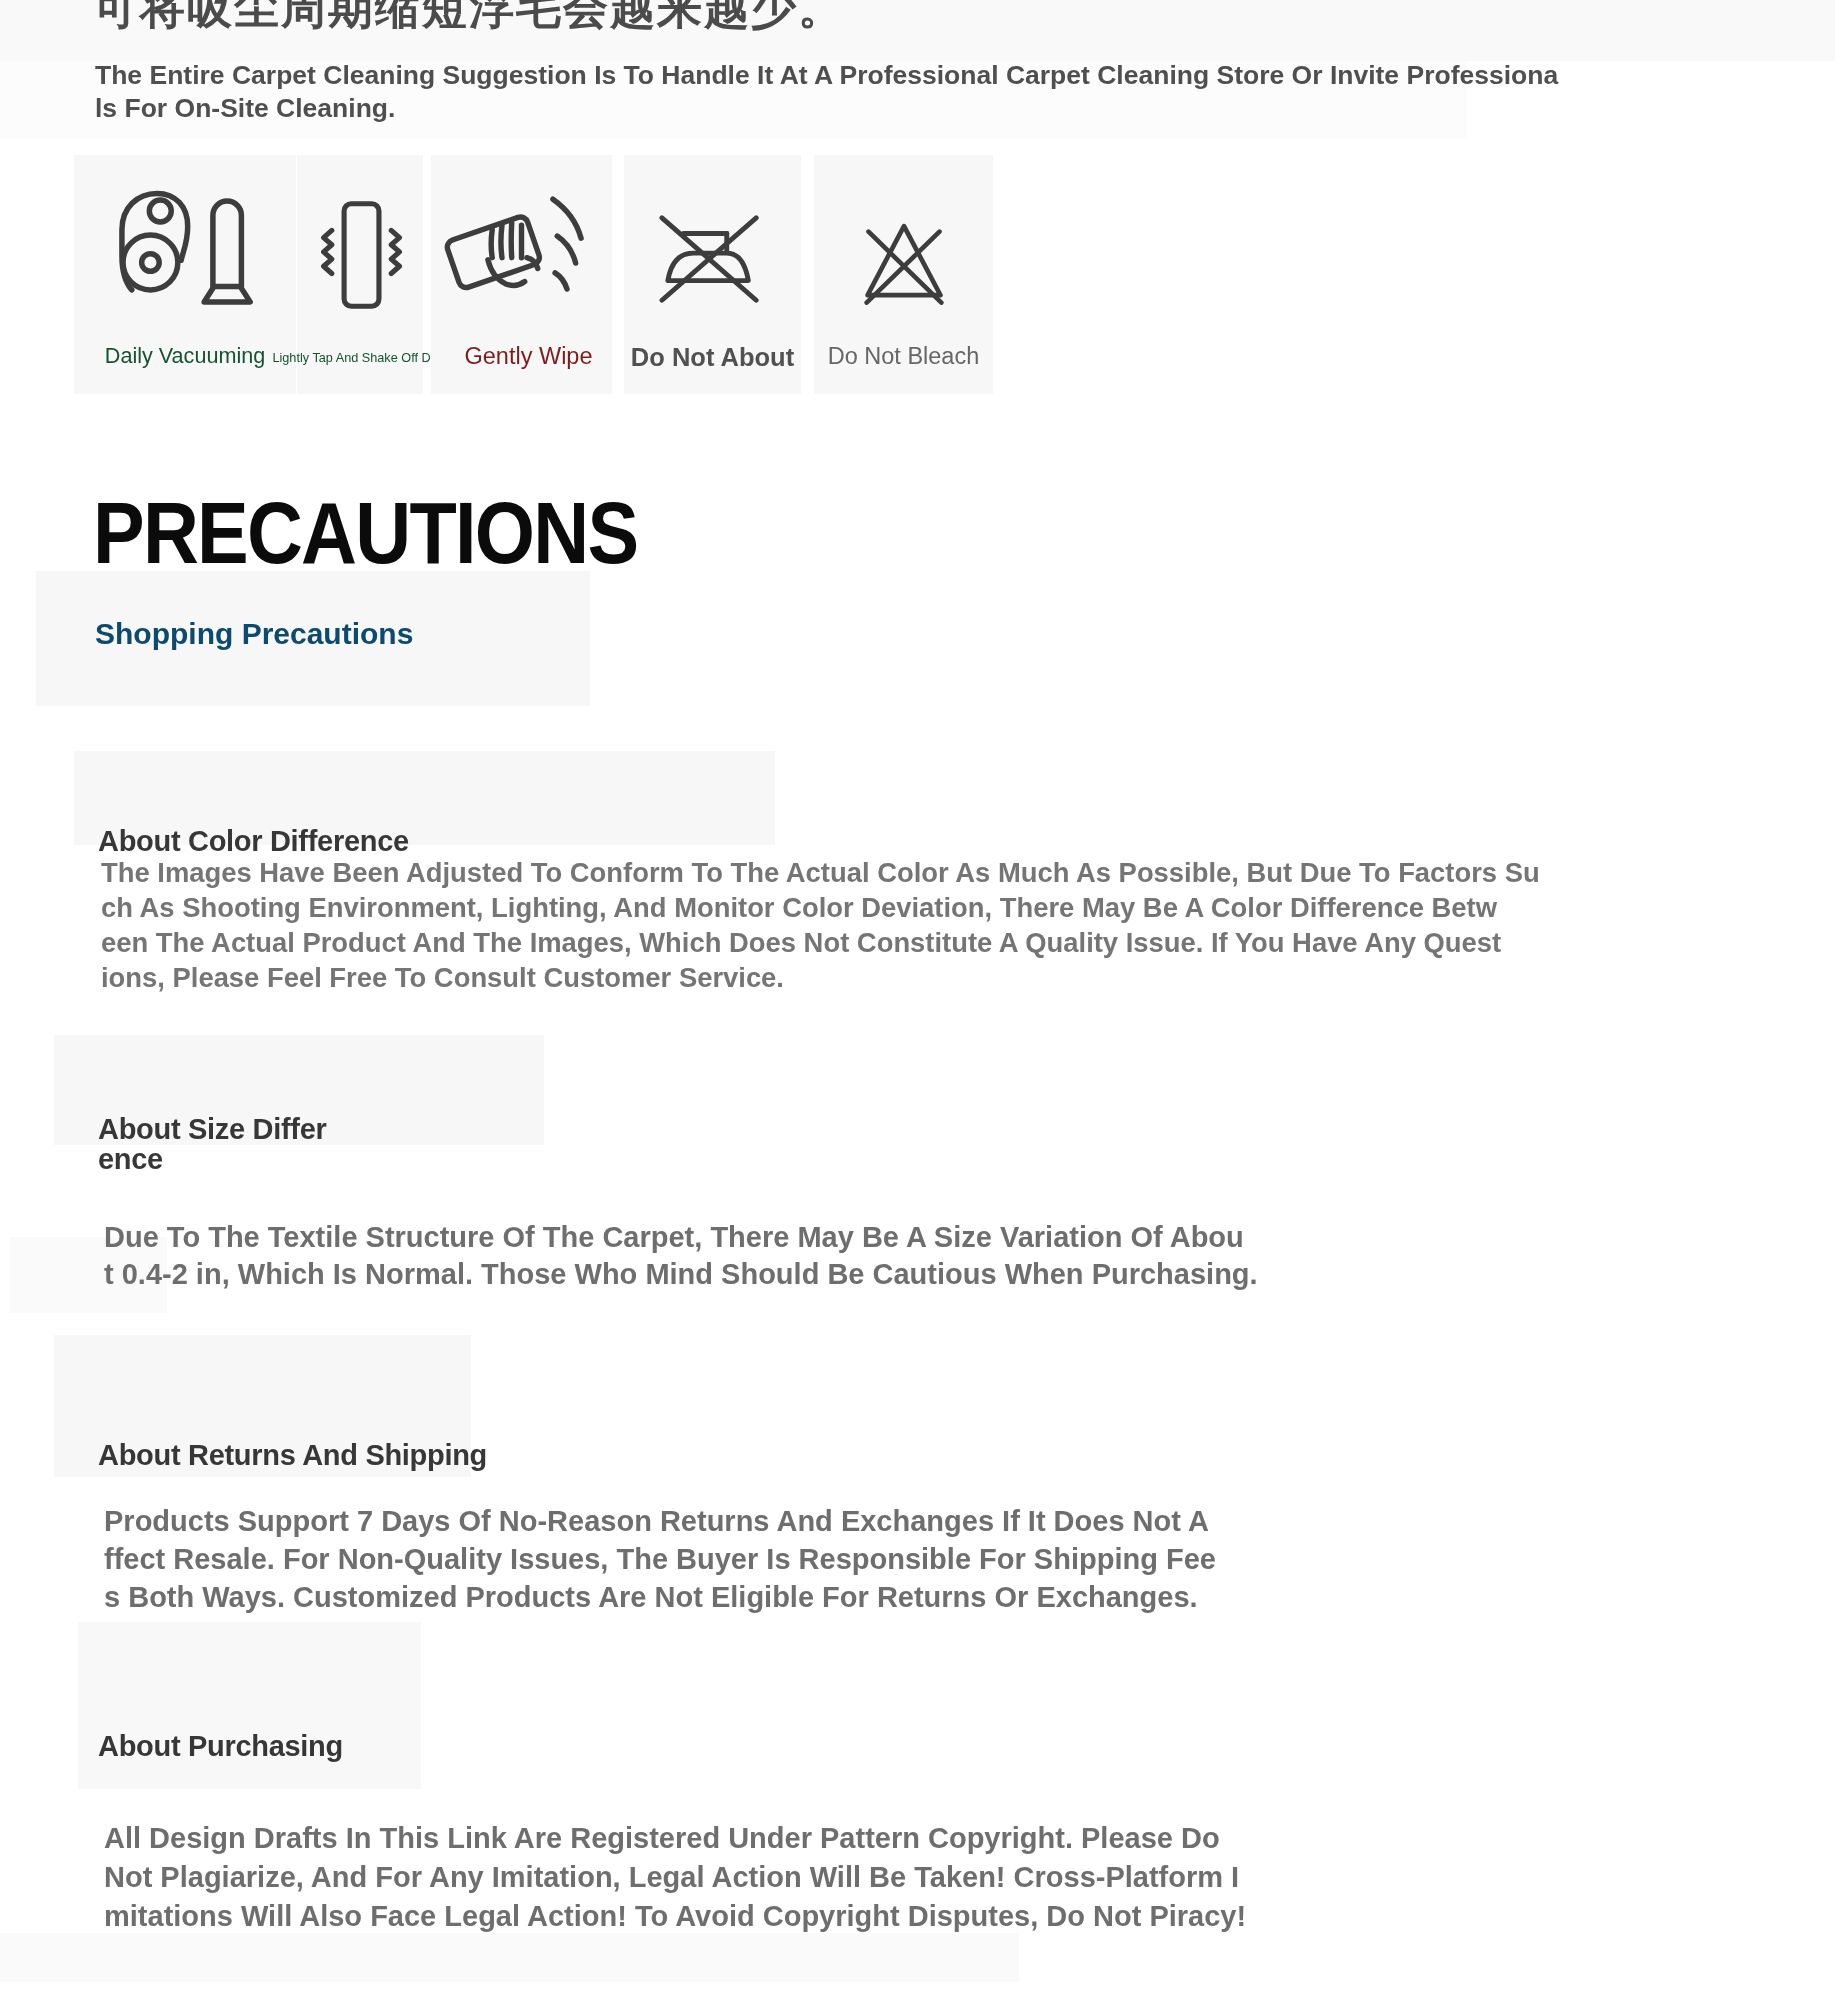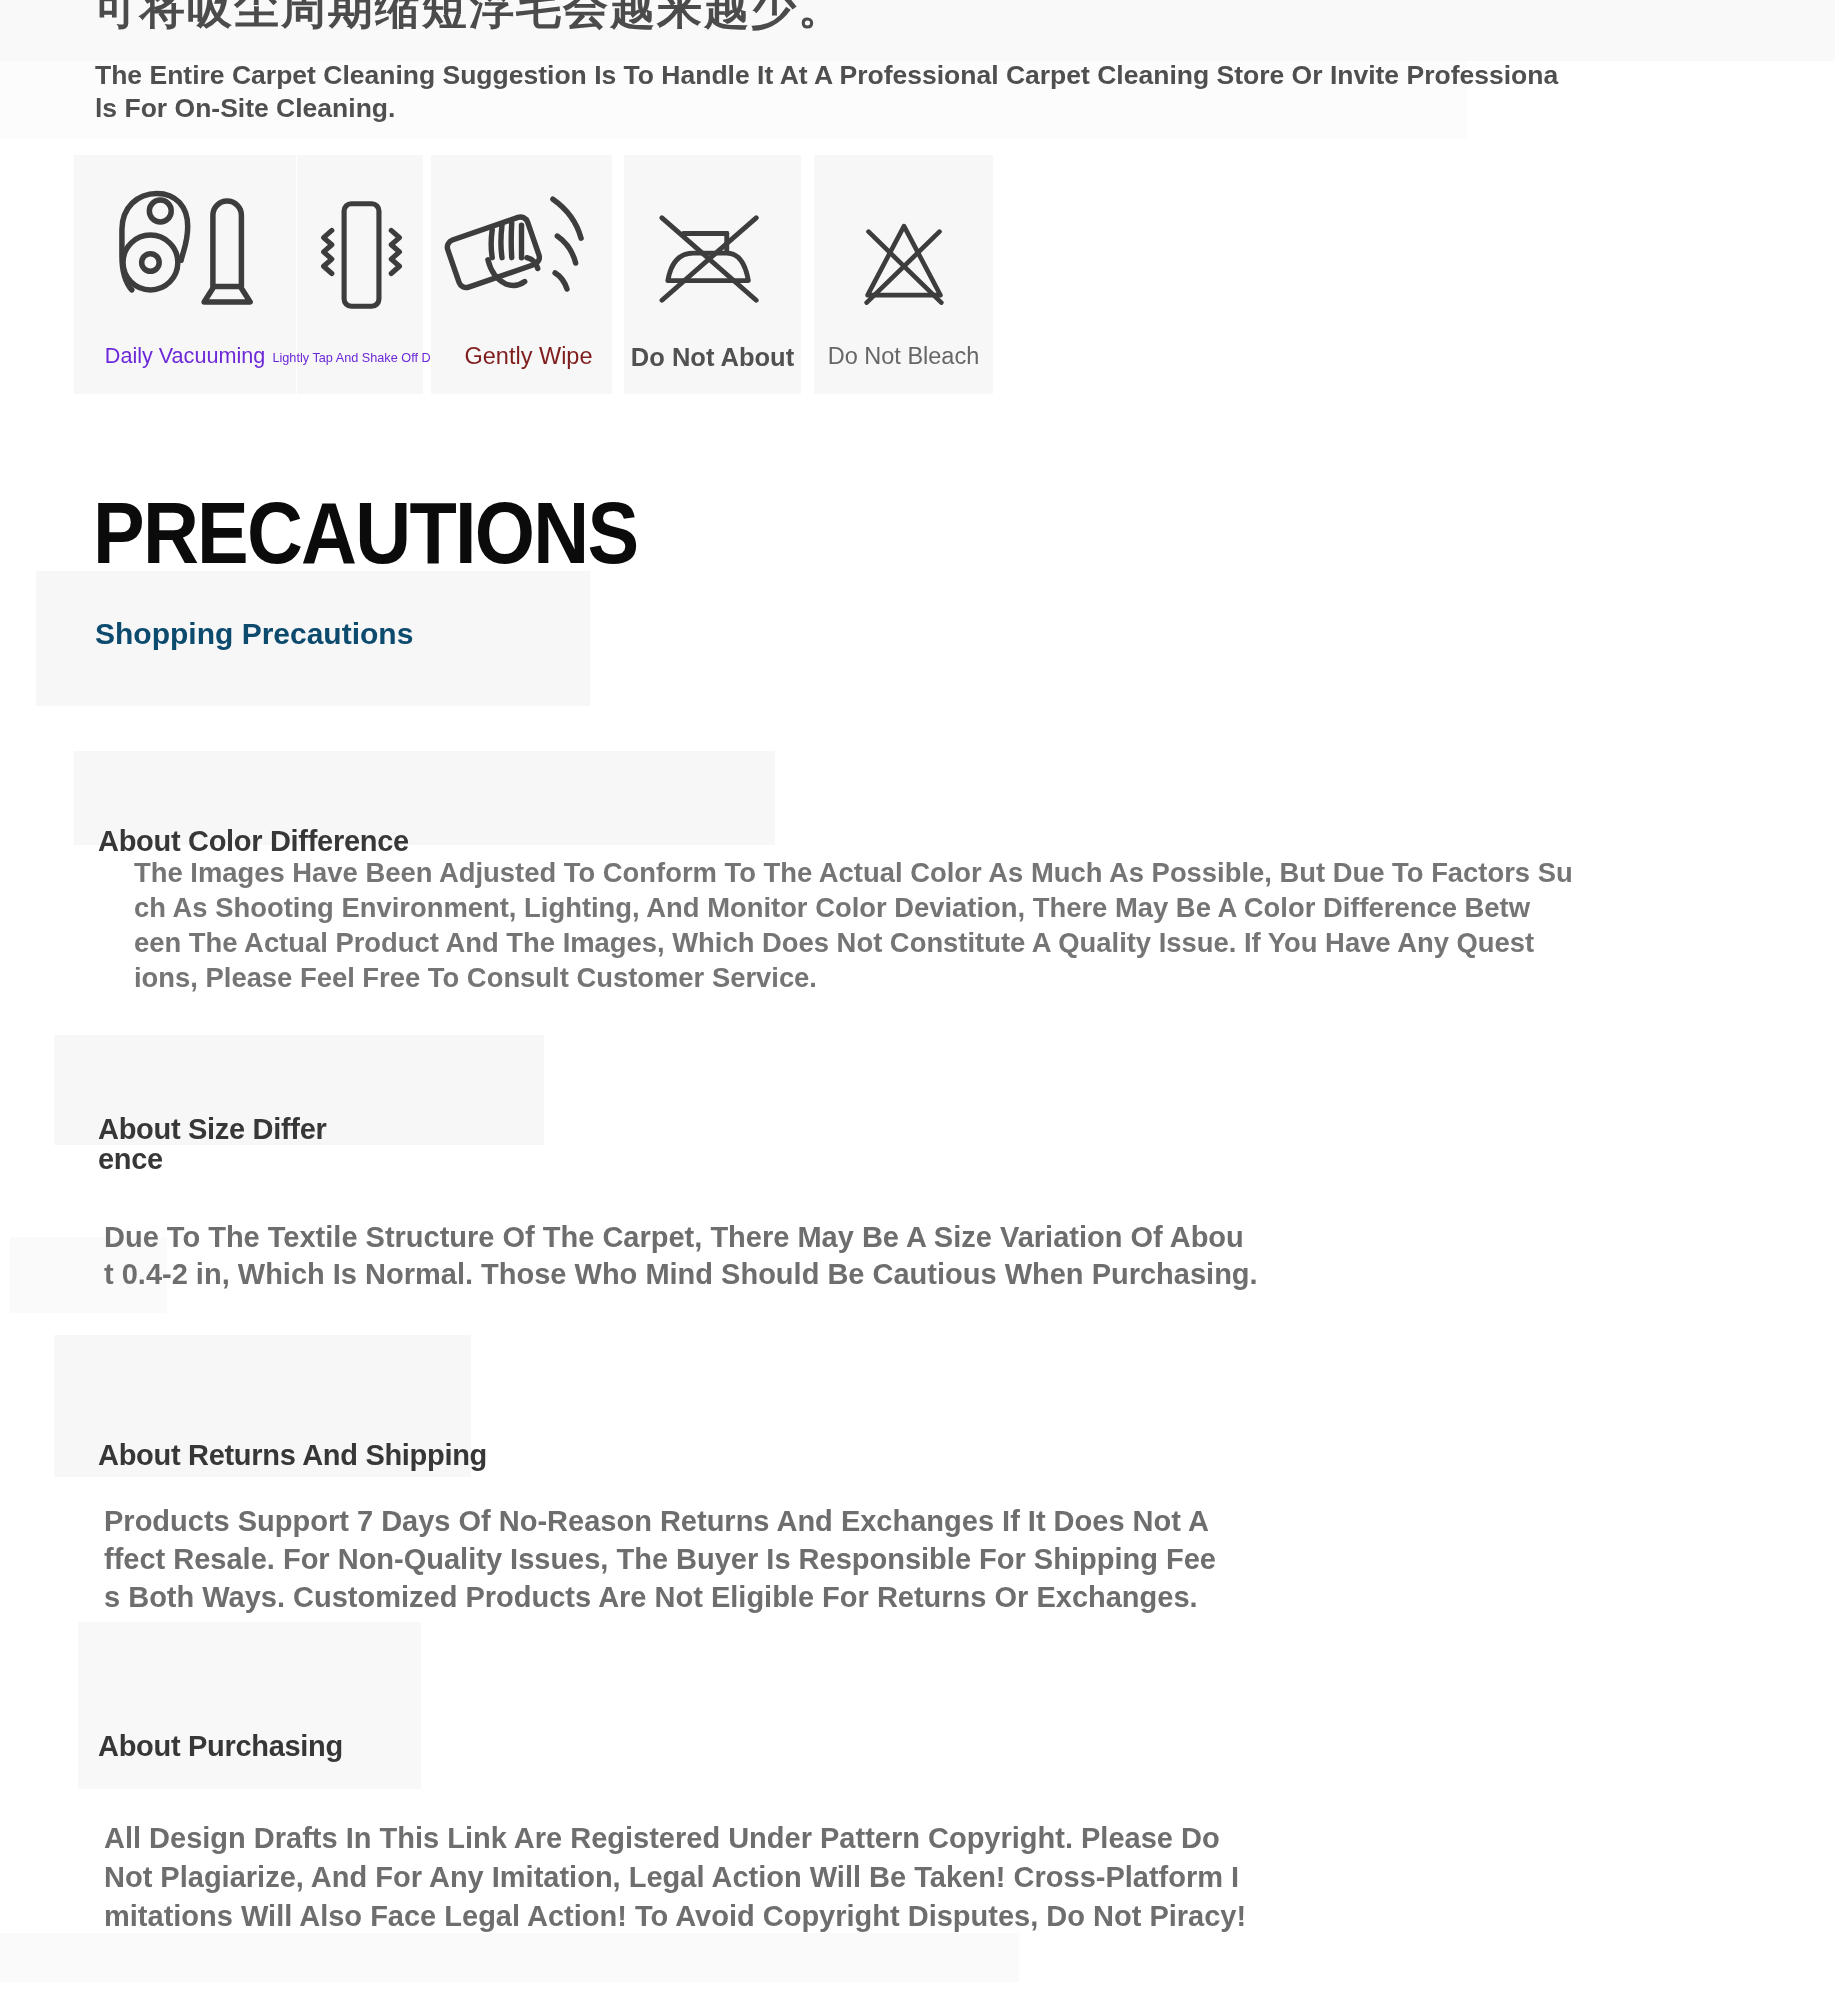--- a/index.html
+++ b/index.html
@@ -23,21 +23,21 @@
     font-size:26.5px;line-height:33px;font-weight:700;color:#4f4f4f;
     white-space:pre-line;width:2156px;
   }
   
   .icon-cell{
     position:absolute;top:155px;height:239px;
     background:#f7f7f8;
     display:flex;flex-direction:column;align-items:center;
   }
   .icon-wrap{height:159px;display:flex;align-items:flex-end;justify-content:center;}
-  .icon-label{margin-top:29px;color:#6d28d9;white-space:nowrap;}
+  .icon-label{margin-top:29px;color:#14532d;white-space:nowrap;}
   .lab1{font-size:21.6px;}
   .lab2{font-size:12.7px;margin-top:37px;}
   .lab3{font-size:23.5px;color:#7f1d1d;margin-left:14px;}
   .lab4{font-size:25.5px;font-weight:700;color:#515151;}
   .lab5{font-size:23.5px;color:#666;}
   svg.care{display:block;}
   svg.care *{fill:none;stroke:#3d3d3d;stroke-width:5;stroke-linecap:round;stroke-linejoin:round;}
   
   .big-title{
     left:93px;top:482px;
@@ -48,21 +48,21 @@
     left:95px;top:617px;
     font-size:30px;font-weight:700;color:#0c4a6e;
   }
   .sec-h{
     font-size:29px;font-weight:700;color:#373737;letter-spacing:-0.3px;
     white-space:pre-line;line-height:30px;margin-top:40px;
   }
   .sec-p{
     font-weight:700;color:#6e6e6e;white-space:pre-line;
   }
-  .p1{left:101px;top:855px;font-size:27.4px;line-height:35px;color:#757575;margin-left:33px;}
+  .p1{left:101px;top:855px;font-size:27.4px;line-height:35px;color:#757575;}
   .p2{left:104px;top:1219px;font-size:29px;line-height:37px;}
   .p3{left:104px;top:1502px;font-size:29px;line-height:38px;}
   .p4{left:104px;top:1819px;font-size:29px;line-height:39px;}
 </style>
 </head>
 <body>
 
 <div class="tint" style="left:0;top:0;width:1836px;height:61px;background:#f9f9f9;"></div>
 <div class="tint" style="left:0;top:61px;width:1467px;height:78px;background:#fcfcfc;"></div>
 <div class="tint" style="left:36px;top:571px;width:554px;height:135px;"></div>

